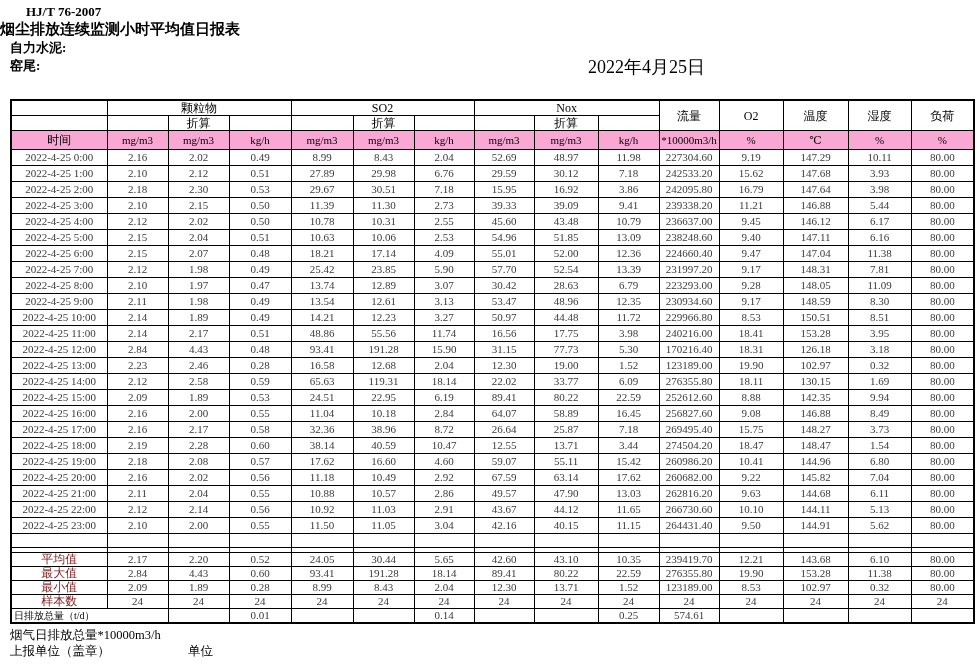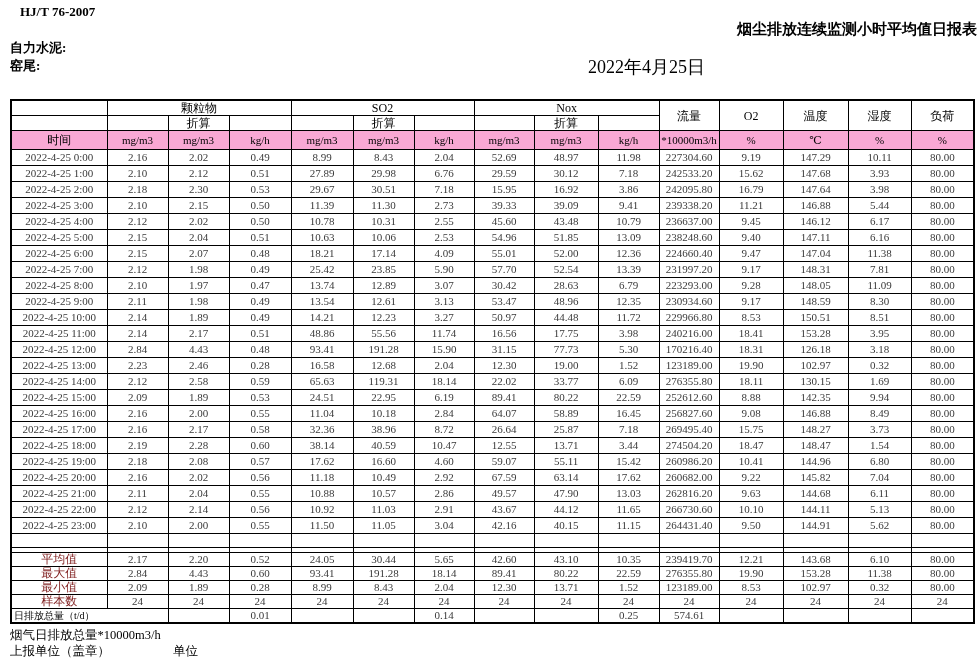--- a/index.html
+++ b/index.html
@@ -2,22 +2,22 @@
 <html><head>
 <meta charset="utf-8">
 <style>
   html,body{margin:0;padding:0;}
   body{
     width:977px;height:665px;background:#ffffff;position:relative;
     font-family:"Liberation Serif","DejaVu Serif",serif;color:#000;
     overflow:hidden;
   }
   .abs{position:absolute;white-space:nowrap;}
-  .std-code{left:20px;top:4px;font-weight:bold;font-size:13px;}
-  .title{left:0;top:20px;width:977px;text-align:right;font-weight:bold;font-size:15px;}
+  .std-code{left:26px;top:4px;font-weight:bold;font-size:13px;}
+  .title{left:0;top:20px;width:977px;text-align:left;font-weight:bold;font-size:15px;}
   .company{left:10px;top:39px;font-weight:bold;font-size:13px;}
   .location{left:10px;top:57px;font-weight:bold;font-size:13px;}
   .date{left:588px;top:55px;font-size:18px;}
   table.report{
     position:absolute;left:10px;top:88px;width:963px;
     border-collapse:collapse;table-layout:fixed;border:2px solid #000;margin-top:11px;
   }
   td{
     border:1px solid #000;padding:0;margin:0;text-align:center;
     font-size:11px;line-height:15px;height:15px;color:#3a3a3a;
@@ -28,21 +28,21 @@
   tr.unit-row td.tcol{font-size:12px;}
   tbody td.tcol{font-size:11px;}
   tr.empty-row td{height:13px;line-height:13px;}
   tr.gap-row td{border-top:none;border-bottom:none;height:4px;line-height:4px;font-size:1px;}
   tr.sum-row td{height:13px;line-height:13px;}
   tr.sum-row td.slabel{font-size:12px;color:#7f1d1d;}
   tr.daily-row td{height:13px;line-height:13px;}
   tr.daily-row td.dlabel{text-align:left;padding-left:2px;font-size:10px;color:#000;}
   .foot1{left:10px;top:627px;font-size:12.5px;}
   .foot2{left:10px;top:643px;font-size:12.5px;}
-  .foot3{left:173px;top:643px;font-size:12.5px;}
+  .foot3{left:188px;top:643px;font-size:12.5px;}
 </style>
 </head>
 <body>
 
 <div class="abs std-code">HJ/T 76-2007</div>
 <div class="abs title">烟尘排放连续监测小时平均值日报表</div>
 <div class="abs company">自力水泥:</div>
 <div class="abs location">窑尾:</div>
 <div class="abs date">2022年4月25日</div>
 

